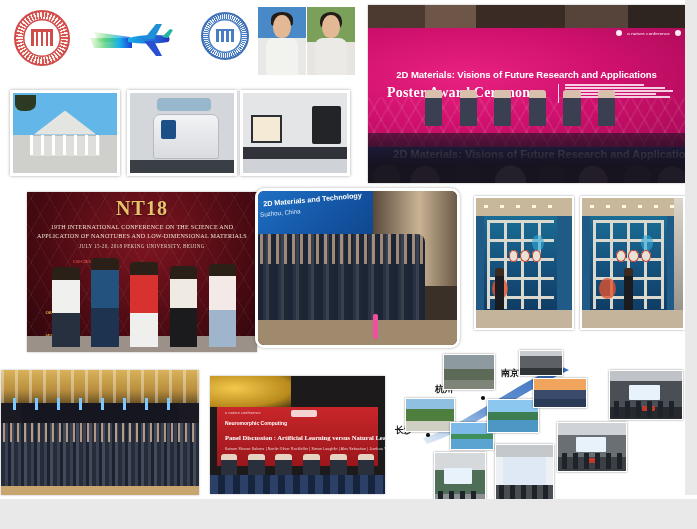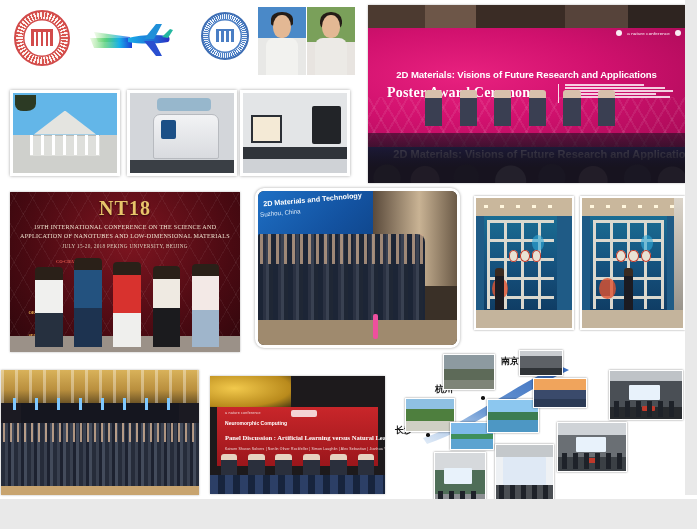--- a/index.html
+++ b/index.html
@@ -280,20 +280,21 @@
     background: #222428; border-radius: 2px;
   }
   .lab-under {
     position: absolute; left: 0; bottom: 0; width: 100%; height: 18%;
     background: #cfd2d6;
   }
 
   
   #photo-nt18 {
     background: radial-gradient(ellipse at 52% 30%, #7e1520 0%, #4a0a12 60%, #2c060b 100%);
+    margin-left: 17px;
   }
   #photo-nt18 .hex {
     position: absolute; inset: 0;
     background:
       repeating-linear-gradient(60deg, rgba(255,255,255,.05) 0 1px, transparent 1px 16px),
       repeating-linear-gradient(-60deg, rgba(255,255,255,.05) 0 1px, transparent 1px 16px);
   }
   .nt-title {
     position: absolute; left: 0; top: 3%; width: 100%;
     text-align: center;
@@ -799,21 +800,21 @@
           <stop offset="0%" stop-color="#a8c6e8" stop-opacity="0.35"></stop>
           <stop offset="45%" stop-color="#6d9ad4"></stop>
           <stop offset="100%" stop-color="#3b6fc0"></stop>
         </linearGradient>
       </defs>
       <path d="M30,86 C64,76 106,44 156,18 L160,26 C112,52 70,80 34,92 Z" fill="url(#arrowg)"></path>
       <path d="M150,6 L176,18 L148,32 L152,19 Z" fill="#3b6fc0"></path>
     </svg>
     <span class="map-label" style="left:2px; top:72px;">长沙</span>
     <span class="map-label" style="left:42px; top:31px;">杭州</span>
-    <span class="map-label" style="left:108px; top:3px;">南京</span>
+    <span class="map-label" style="left:108px; top:15px;">南京</span>
     <span class="map-dot" style="left:33px; top:81px;"></span>
     <span class="map-dot" style="left:88px; top:44px;"></span>
     <span class="map-dot" style="left:146px; top:12px;"></span>
   </div>
 
   <div class="tile t-gate" style="left:443px; top:354px; width:50px; height:34px;"></div>
   <div class="tile t-campus" style="left:405px; top:398px; width:48px; height:32px;"></div>
   <div class="tile t-lake" style="left:450px; top:422px; width:42px; height:26px;"></div>
   <div class="tile t-west" style="left:487px; top:399px; width:50px; height:32px;"></div>
   <div class="tile t-city" style="left:533px; top:378px; width:52px; height:28px;"></div>

